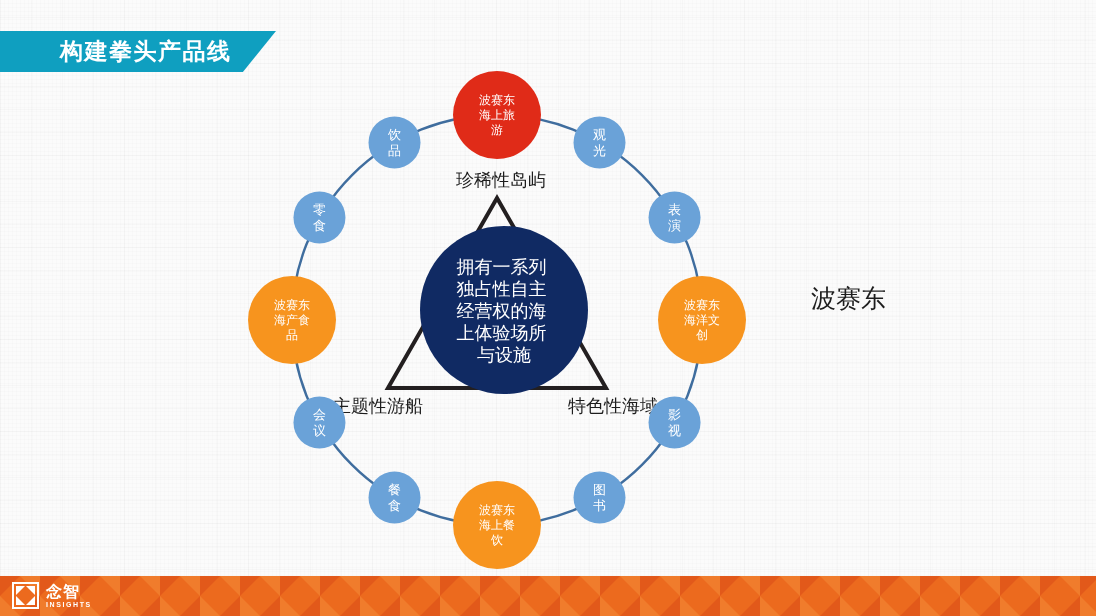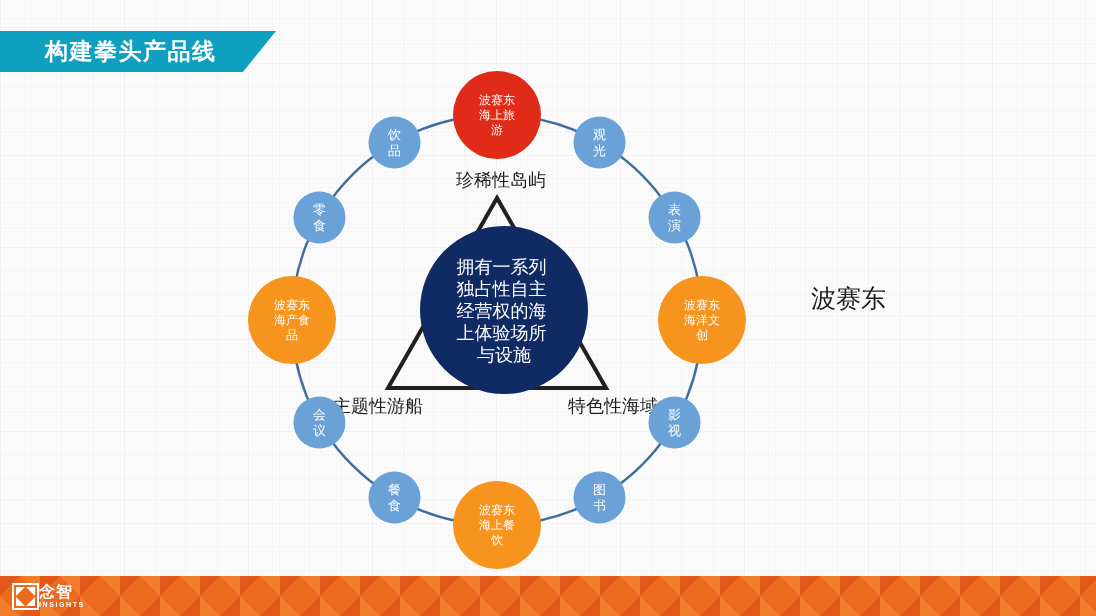--- a/index.html
+++ b/index.html
@@ -38,21 +38,21 @@
     background: #0f9fc0;
     clip-path: polygon(0 0, 100% 0, 88% 100%, 0 100%);
     display: flex;
     align-items: center;
   }
   #title-banner .title-text {
     color: #ffffff;
     font-size: 23px;
     font-weight: bold;
     letter-spacing: 1.5px;
-    margin-left: 45px;
+    margin-left: 60px;
     line-height: 1;
     text-align: center;
   }
 
   
   #diagram {
     position: absolute;
     left: 0;
     top: 0;
     width: 1000px;
@@ -86,21 +86,21 @@
   }
   #footer-pattern {
     position: absolute;
     inset: 0;
   }
   #footer-logo {
     position: absolute;
     left: 12px;
     top: 6px;
     display: flex;
-    align-items: center;
+    gap: 7px;
     height: 28px;
   }
   #footer-logo .mark {
     width: 27px;
     height: 27px;
     border: 2px solid #ffffff;
     position: relative;
     flex: none;
   }
   #footer-logo .wordmark {

